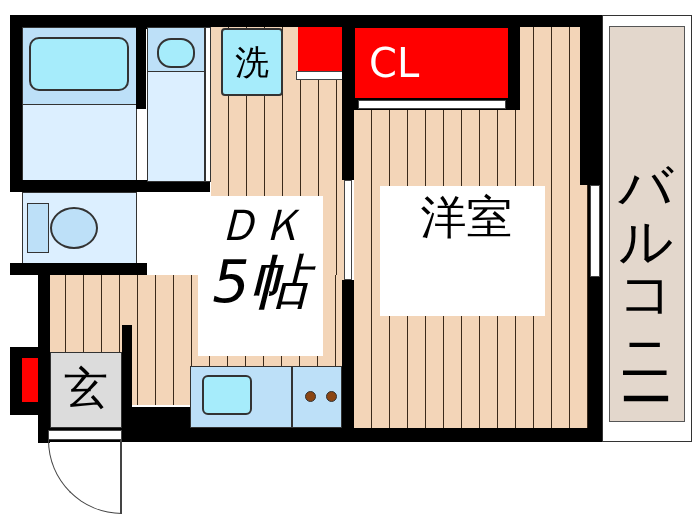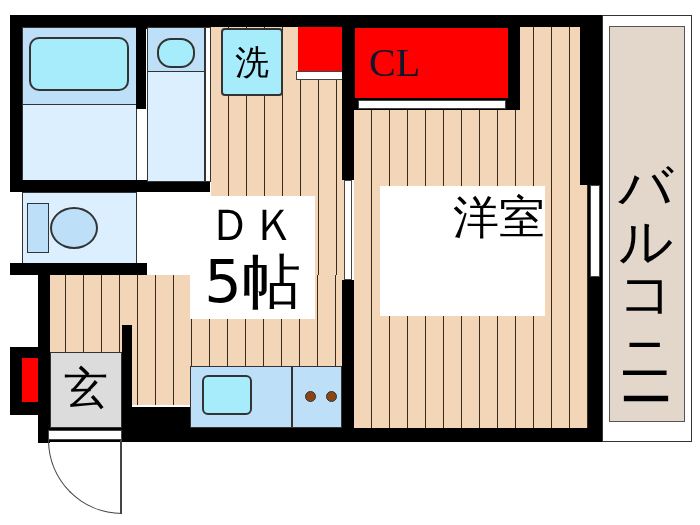--- a/index.html
+++ b/index.html
@@ -50,37 +50,37 @@
 
 <div class="red" style="left:298px;top:27px;width:44px;height:44px;"></div>
 <div class="win" style="left:296px;top:71px;width:50px;height:9px;"></div>
 
 <div class="wall" style="left:342px;top:15px;width:12px;height:165px;"></div>
 <div class="win" style="left:344px;top:180px;width:8px;height:100px;"></div>
 <div class="wall" style="left:342px;top:280px;width:12px;height:150px;"></div>
 
 <div class="floor" style="left:354px;top:27px;width:234px;height:401px;"></div>
 <div class="wall" style="left:342px;top:15px;width:178px;height:95px;"></div>
-<div class="red" style="left:355px;top:28px;width:153px;height:70px;font-size:40px;line-height:70px;color:#0f172a;padding-left:14px;box-sizing:border-box;font-family:Liberation Serif, serif;">
+<div class="red" style="left:355px;top:28px;width:153px;height:70px;font-size:40px;line-height:70px;color:#ffffff;padding-left:14px;box-sizing:border-box;">
   <span>CL</span>
 </div>
 <div class="win" style="left:358px;top:100px;width:148px;height:9px;"></div>
 <div class="wall" style="left:580px;top:15px;width:22px;height:170px;"></div>
 <div class="win" style="left:590px;top:185px;width:10px;height:92px;"></div>
 
 <div class="abs" style="left:602px;top:15px;width:90px;height:427px;border:1px solid #333;box-sizing:border-box;background:#fff;">
   <div class="abs" style="left:6px;top:10px;width:76px;height:396px;background:#e3d7cc;border:1px solid #555;box-sizing:border-box;writing-mode:vertical-rl;font-size:54px;line-height:76px;text-align:center;padding-top:50px;">バルコニー</div>
 </div>
 
-<div class="label" style="left:190px;top:196px;width:125px;height:123px;">
+<div class="label" style="left:198px;top:196px;width:125px;height:160px;font-style:italic;">
   <div style="font-size:44px;line-height:58px;">ＤＫ</div>
   <div style="font-size:59px;line-height:56px;text-align:center;">5帖</div>
 </div>
 <div class="label" style="left:380px;top:186px;width:165px;height:130px;">
-  <div style="font-size:46px;line-height:62px;text-align:right;padding-left:8px;">洋室</div>
+  <div style="font-size:46px;line-height:62px;text-align:center;padding-left:8px;">洋室</div>
 </div>
 
 <div class="blue" style="left:190px;top:366px;width:102px;height:62px;"></div>
 <div class="aqua" style="left:202px;top:375px;width:50px;height:40px;border-radius:6px;"></div>
 <div class="blue" style="left:292px;top:366px;width:50px;height:62px;"></div>
 <div class="abs" style="left:305px;top:391px;width:9px;height:9px;border-radius:50%;background:#8b4513;border:1px solid #333;"></div>
 <div class="abs" style="left:326px;top:391px;width:9px;height:9px;border-radius:50%;background:#8b4513;border:1px solid #333;"></div>
 <div class="wall" style="left:122px;top:325px;width:10px;height:103px;"></div>
 <div class="wall" style="left:132px;top:407px;width:58px;height:22px;"></div>
 

